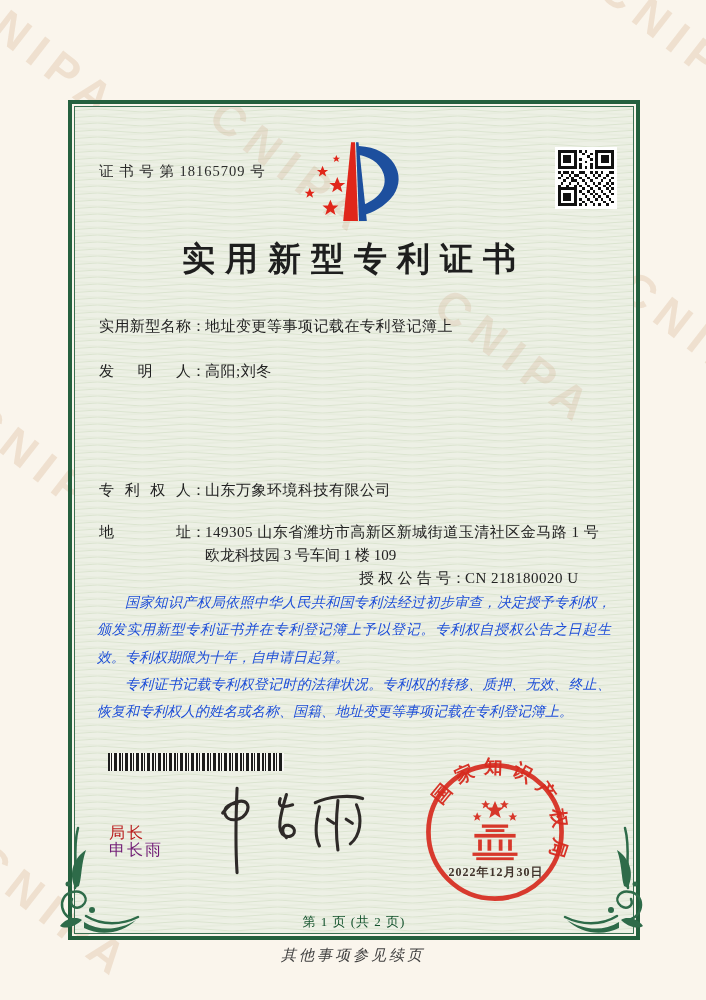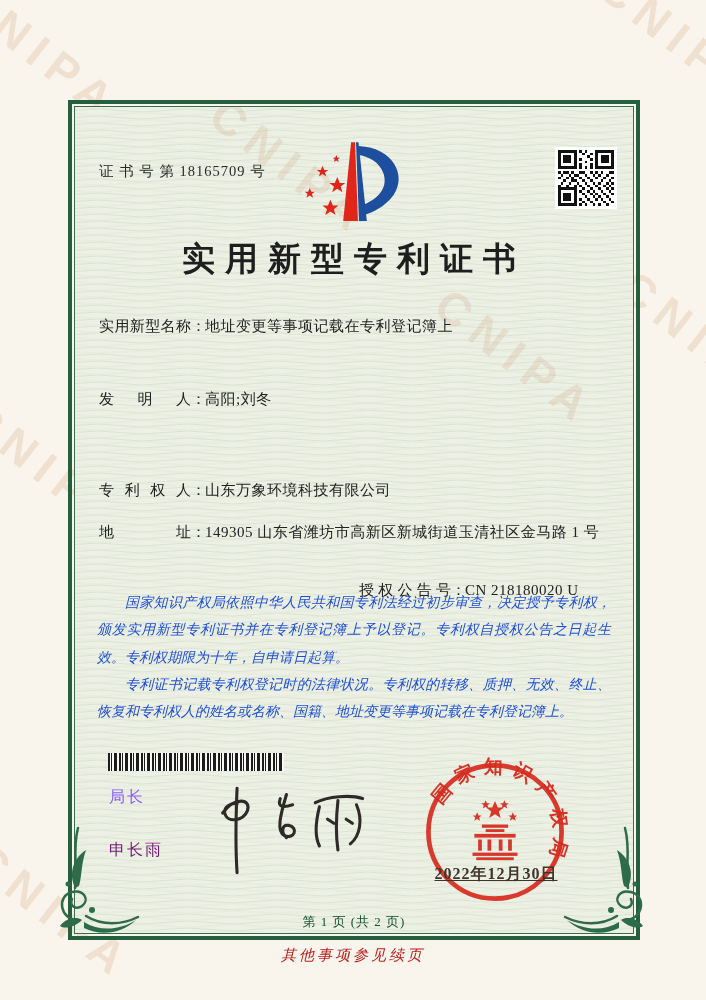--- a/index.html
+++ b/index.html
@@ -17,37 +17,37 @@
   .cert-number{position:absolute;left:24px;top:30px;font-size:14.5px;letter-spacing:1px;color:#2b2b2b;margin-top:25px;}
   .logo{position:absolute;left:218px;top:30px;width:128px;height:96px;}
   .qr{position:absolute;left:480px;top:40px;width:56px;height:56px;background:#fff;padding:3px;}
   .title{position:absolute;left:0;top:130px;width:100%;text-align:center;font-size:33px;
       font-weight:700;letter-spacing:10px;color:#1e1e1e;}
   .field-row{position:absolute;left:24px;width:520px;font-size:15px;color:#222;white-space:nowrap;}
   .flabel{display:inline-block;width:92px;text-align:justify;text-align-last:justify;vertical-align:top;}
   .fcolon{display:inline-block;width:14px;}
   .fvalue{letter-spacing:0.5px;}
   .addr-line2{margin-left:106px;margin-top:4px;white-space:nowrap;font-size:15px;}
-  .pair2{position:absolute;left:260px;top:12px;white-space:nowrap;}
+  .pair2{position:absolute;left:260px;top:0;white-space:nowrap;}
   .paragraphs{position:absolute;left:22px;top:482px;width:514px;font-size:14px;line-height:1.95;
       color:#1d4ed8;text-align:justify;font-style:italic;}
   .paragraphs p{margin:0;text-indent:2em;}
   .barcode{position:absolute;left:33px;top:646px;width:176px;height:18px;
       background:repeating-linear-gradient(90deg,#1c1c1c 0 2px,#f8f8f4 2px 3px,#1c1c1c 3px 4px,
       #f8f8f4 4px 6px,#1c1c1c 6px 9px,#f8f8f4 9px 11px);}
-  .sig-title{position:absolute;left:34px;top:680px;font-size:16px;color:#8b5cf6;letter-spacing:2px;}
+  .sig-title{position:absolute;left:34px;top:716px;font-size:16px;color:#b91c1c;letter-spacing:2px;}
   .sig-name{position:absolute;left:34px;top:733px;font-size:16px;color:#701a75;letter-spacing:2px;}
   .sig-svg{position:absolute;left:125px;top:676px;width:175px;height:95px;}
   .seal{position:absolute;left:345px;top:650px;width:150px;height:150px;mix-blend-mode:multiply;}
-  .seal-date{position:absolute;left:348px;top:757px;width:146px;text-align:center;font-size:16px;
-      font-weight:700;color:#40332b;letter-spacing:1px;z-index:3;text-decoration:underline;}
+  .seal-date{position:absolute;left:348px;top:757px;width:146px;text-align:center;font-size:12px;
+      font-weight:700;color:#40332b;letter-spacing:1px;z-index:3;}
   .page-footer{position:absolute;left:0;top:806px;width:100%;text-align:center;font-size:13px;
       letter-spacing:1px;color:#14532d;}
   .continuation{position:absolute;left:0;top:946px;width:100%;text-align:center;font-size:15px;
-      letter-spacing:3px;color:#b91c1c;font-style:italic;z-index:2;}
+      letter-spacing:3px;color:#404040;font-style:italic;z-index:2;}
   .ornament{position:absolute;z-index:2;pointer-events:none;}
   .orn-left{left:48px;top:822px;}
   .orn-right{left:550px;top:822px;transform:scaleX(-1);}
 </style>
 </head>
 <body>
 
 <div class="page">
 
   <span class="wm" style="left:-55px;top:25px;">CNIPA</span>
@@ -116,28 +116,29 @@
               </g>
             <path d="M8 0h1v1h-1zM10 0h1v1h-1zM9 1h1v1h-1zM12 1h1v1h-1zM11 2h1v1h-1zM8 3h1v1h-1zM12 3h1v1h-1zM10 4h1v1h-1zM8 5h1v1h-1zM12 5h1v1h-1zM8 6h1v1h-1zM10 6h1v1h-1zM12 6h1v1h-1zM0 8h1v1h-1zM2 8h1v1h-1zM3 8h1v1h-1zM5 8h1v1h-1zM8 8h1v1h-1zM9 8h1v1h-1zM12 8h1v1h-1zM14 8h1v1h-1zM16 8h1v1h-1zM19 8h1v1h-1zM20 8h1v1h-1zM1 9h1v1h-1zM4 9h1v1h-1zM6 9h1v1h-1zM7 9h1v1h-1zM10 9h1v1h-1zM13 9h1v1h-1zM15 9h1v1h-1zM18 9h1v1h-1zM0 10h1v1h-1zM3 10h1v1h-1zM5 10h1v1h-1zM8 10h1v1h-1zM11 10h1v1h-1zM14 10h1v1h-1zM17 10h1v1h-1zM20 10h1v1h-1zM2 11h1v1h-1zM5 11h1v1h-1zM6 11h1v1h-1zM9 11h1v1h-1zM12 11h1v1h-1zM16 11h1v1h-1zM19 11h1v1h-1zM1 12h1v1h-1zM4 12h1v1h-1zM7 12h1v1h-1zM10 12h1v1h-1zM13 12h1v1h-1zM15 12h1v1h-1zM18 12h1v1h-1zM20 12h1v1h-1zM0 13h1v1h-1zM3 13h1v1h-1zM6 13h1v1h-1zM8 13h1v1h-1zM11 13h1v1h-1zM14 13h1v1h-1zM17 13h1v1h-1zM19 13h1v1h-1zM9 14h1v1h-1zM12 14h1v1h-1zM15 14h1v1h-1zM18 14h1v1h-1zM20 14h1v1h-1zM8 15h1v1h-1zM11 15h1v1h-1zM13 15h1v1h-1zM16 15h1v1h-1zM19 15h1v1h-1zM9 16h1v1h-1zM12 16h1v1h-1zM14 16h1v1h-1zM17 16h1v1h-1zM20 16h1v1h-1zM10 17h1v1h-1zM13 17h1v1h-1zM15 17h1v1h-1zM18 17h1v1h-1zM8 18h1v1h-1zM11 18h1v1h-1zM14 18h1v1h-1zM16 18h1v1h-1zM19 18h1v1h-1zM9 19h1v1h-1zM12 19h1v1h-1zM17 19h1v1h-1zM20 19h1v1h-1zM8 20h1v1h-1zM10 20h1v1h-1zM13 20h1v1h-1zM15 20h1v1h-1zM18 20h1v1h-1z"></path>
           </g>
         </svg>
 
         <div class="title">实用新型专利证书</div>
 
         <div class="field-row" style="top:210px;">
           <span class="flabel">实用新型名称</span><span class="fcolon">：</span><span class="fvalue">地址变更等事项记载在专利登记簿上</span>
         </div>
-        <div class="field-row" style="top:255px;margin-top:28px;">
+        <div class="field-row" style="top:255px;">
           <span class="flabel">发明人</span><span class="fcolon">：</span><span class="fvalue">高阳;刘冬</span>
         </div>
         <div class="field-row" style="top:374px;">
           <span class="flabel">专利权人</span><span class="fcolon">：</span><span class="fvalue">山东万象环境科技有限公司</span>
         </div>
         <div class="field-row" style="top:416px;">
           <span class="flabel">地址</span><span class="fcolon">：</span><span class="fvalue">149305 山东省潍坊市高新区新城街道玉清社区金马路 1 号</span>
+          <div class="addr-line2">欧龙科技园 3 号车间 1 楼 109</div>
         </div>
         <div class="field-row" style="top:462px;">
           <span class="pair2"><span class="flabel">授权公告号</span><span class="fcolon">：</span><span class="fvalue">CN 218180020 U</span></span>
         </div>
 
         <div class="paragraphs">
           <p>国家知识产权局依照中华人民共和国专利法经过初步审查，决定授予专利权，颁发实用新型专利证书并在专利登记簿上予以登记。专利权自授权公告之日起生效。专利权期限为十年，自申请日起算。</p>
           <p>专利证书记载专利权登记时的法律状况。专利权的转移、质押、无效、终止、恢复和专利权人的姓名或名称、国籍、地址变更等事项记载在专利登记簿上。</p>
         </div>
 

